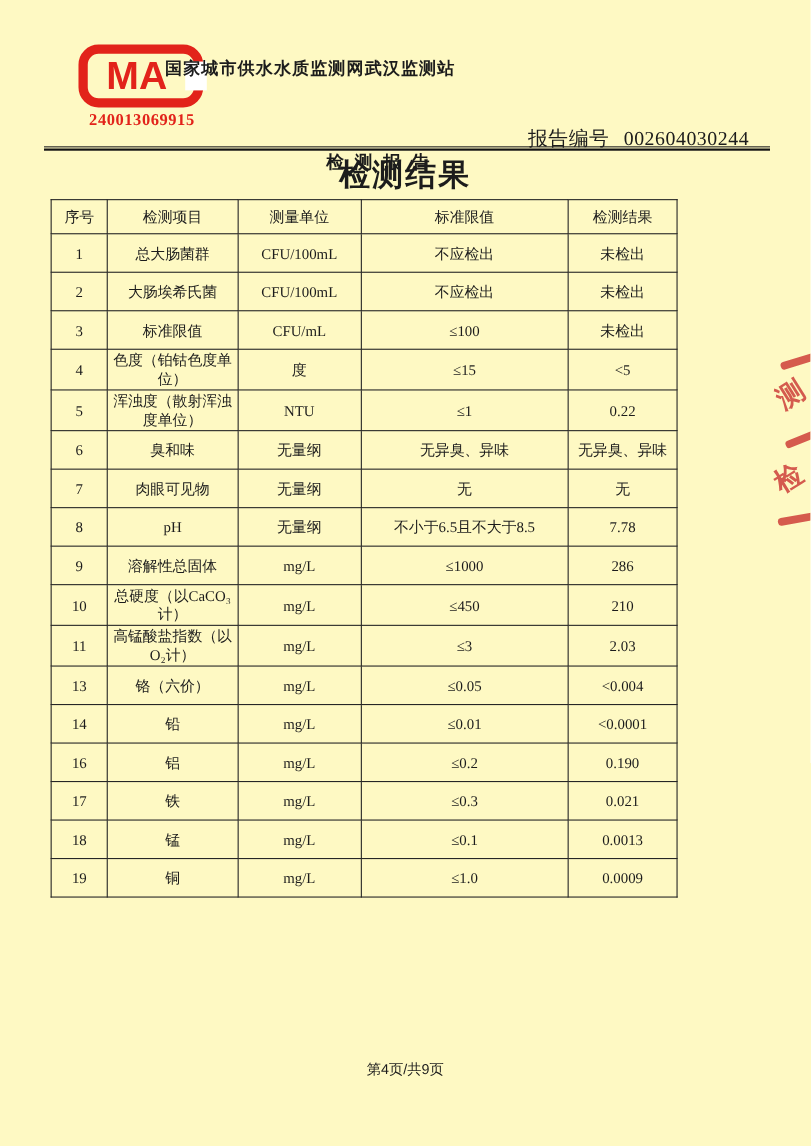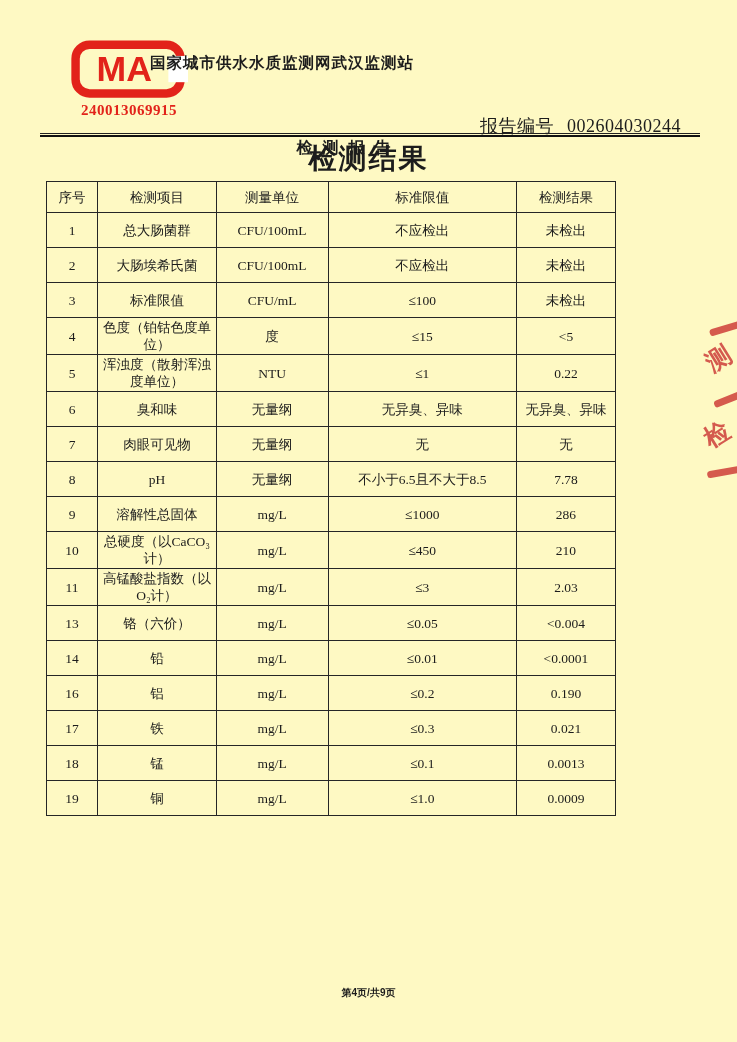--- a/index.html
+++ b/index.html
@@ -87,25 +87,25 @@
     padding: 1px 3px;
     line-height: 17px;
     font-weight: 400;
     height: 35px;
     overflow: hidden;
   }
   table.results thead th { height: 31px; }
 
   .footer {
     position: absolute;
-    left: 0; top: 986px; width: 737px;
+    left: 0; top: 963px; width: 737px;
     text-align: center;
     font-family: "Liberation Sans", sans-serif;
-    font-size: 10px;
-    font-weight: 700;
+    font-size: 13px;
+    font-weight: 400;
   }
 
   
   .stamp {
     position: absolute;
     right: 0; top: 316px;
     width: 40px; height: 170px;
     overflow: hidden;
     pointer-events: none;
     opacity: 0.88;

